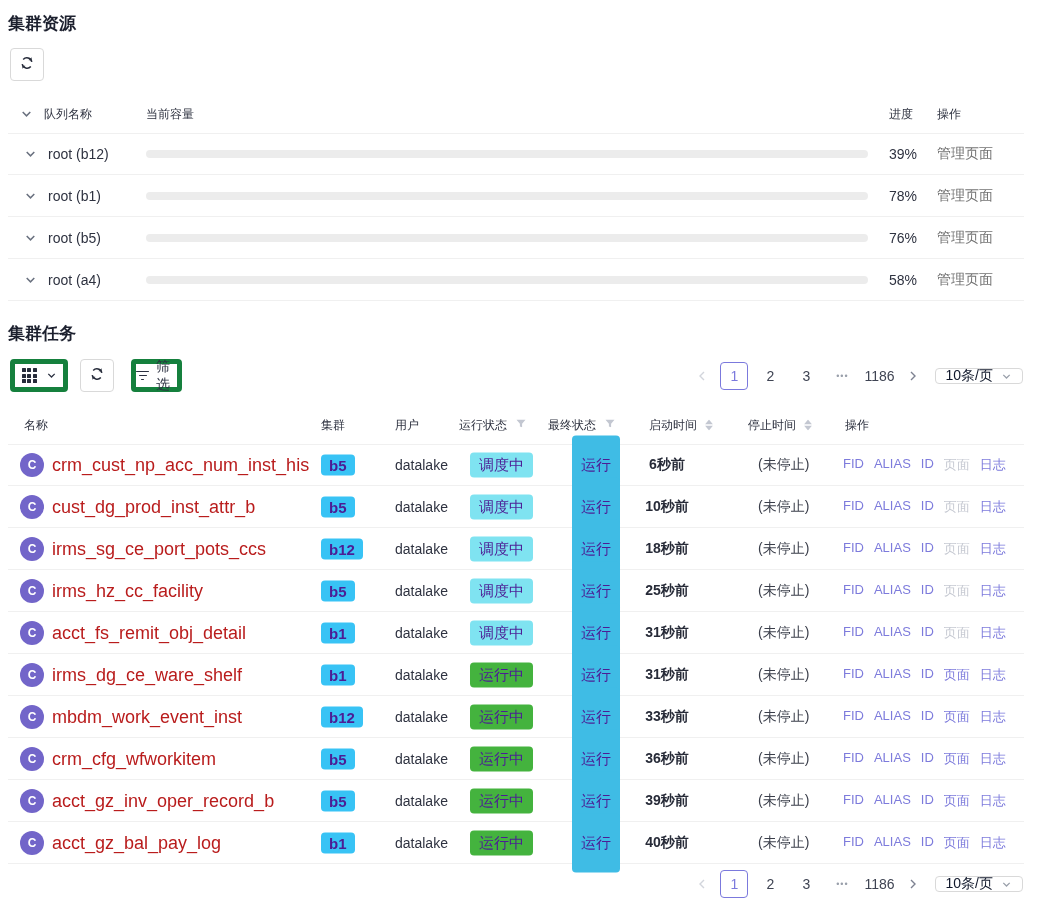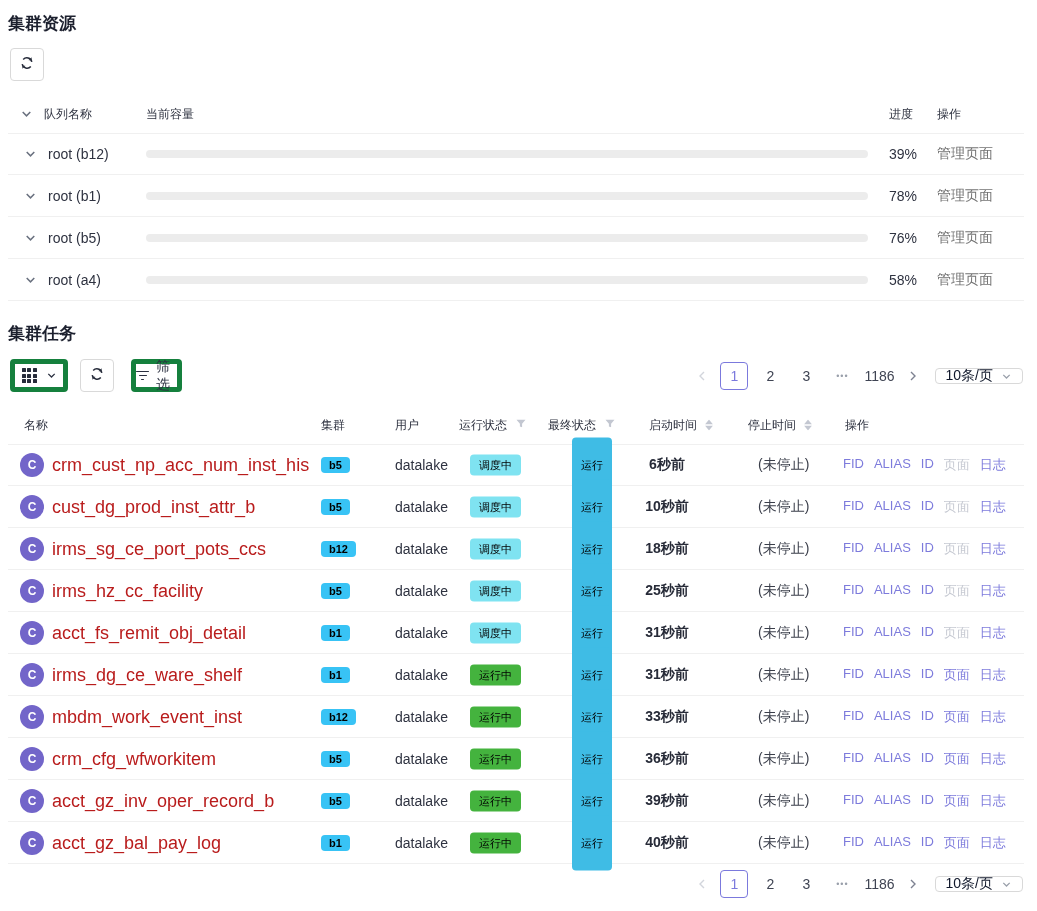--- a/index.html
+++ b/index.html
@@ -35,21 +35,21 @@
   .pg-arrow{display:flex;align-items:center;justify-content:center;width:20px;height:28px;cursor:pointer;}
   .page-size{height:16px;border:1px solid #d9d9d9;border-radius:4px;display:flex;align-items:center;
              gap:8px;padding:0 10px;margin-left:4px;font-size:14px;color:#0f172a;cursor:pointer;box-sizing:border-box;background:#fff;}
   
   .task-header{position:absolute;left:8px;top:406px;width:1016px;height:38px;border-bottom:1px solid #f0f0f0;}
   .task-rows{position:absolute;left:8px;top:444px;width:1016px;}
   .task-row{position:relative;height:41px;border-bottom:1px solid #f0f0f0;}
   .avatar{position:absolute;left:12px;top:50%;transform:translateY(-50%);width:24px;height:24px;border-radius:50%;
           background:#7265c9;color:#fff;font-size:12px;font-weight:bold;display:flex;align-items:center;justify-content:center;}
   .task-name{position:absolute;left:44px;top:50%;transform:translateY(-50%);font-size:18px;color:#b91c1c;}
-  .badge{display:inline-flex;align-items:center;justify-content:center;color:#000000;font-size:11px;border-radius:4px;}
+  .badge{display:inline-flex;align-items:center;justify-content:center;color:#4c1d95;font-size:15px;border-radius:4px;}
   .cluster-badge{position:absolute;left:313px;top:50%;transform:translateY(-50%);padding:2px 8px;font-weight:bold;background:#38c3f5;}
   .run-badge{position:absolute;left:462px;top:50%;transform:translateY(-50%);padding:3px 9px;}
   .run-scheduling{background:#7fe3f1;}
   .run-running{background:#44b33e;}
   .final-badge{position:absolute;left:564px;top:50%;transform:translateY(-50%);padding:20px 9px;background:#3fbce5;}
   .start-time{position:absolute;left:620px;width:78px;text-align:center;top:50%;transform:translateY(-50%);
               font-size:14px;font-weight:bold;color:#272b38;}
   .stop-time{position:absolute;left:750px;top:50%;transform:translateY(-50%);font-size:14px;color:#3a3e4a;text-align:center;}
   .ops{position:absolute;left:835px;top:50%;transform:translateY(-50%);display:flex;gap:10px;}
   .op-link{font-size:13px;color:#7d7bdc;cursor:pointer;}

